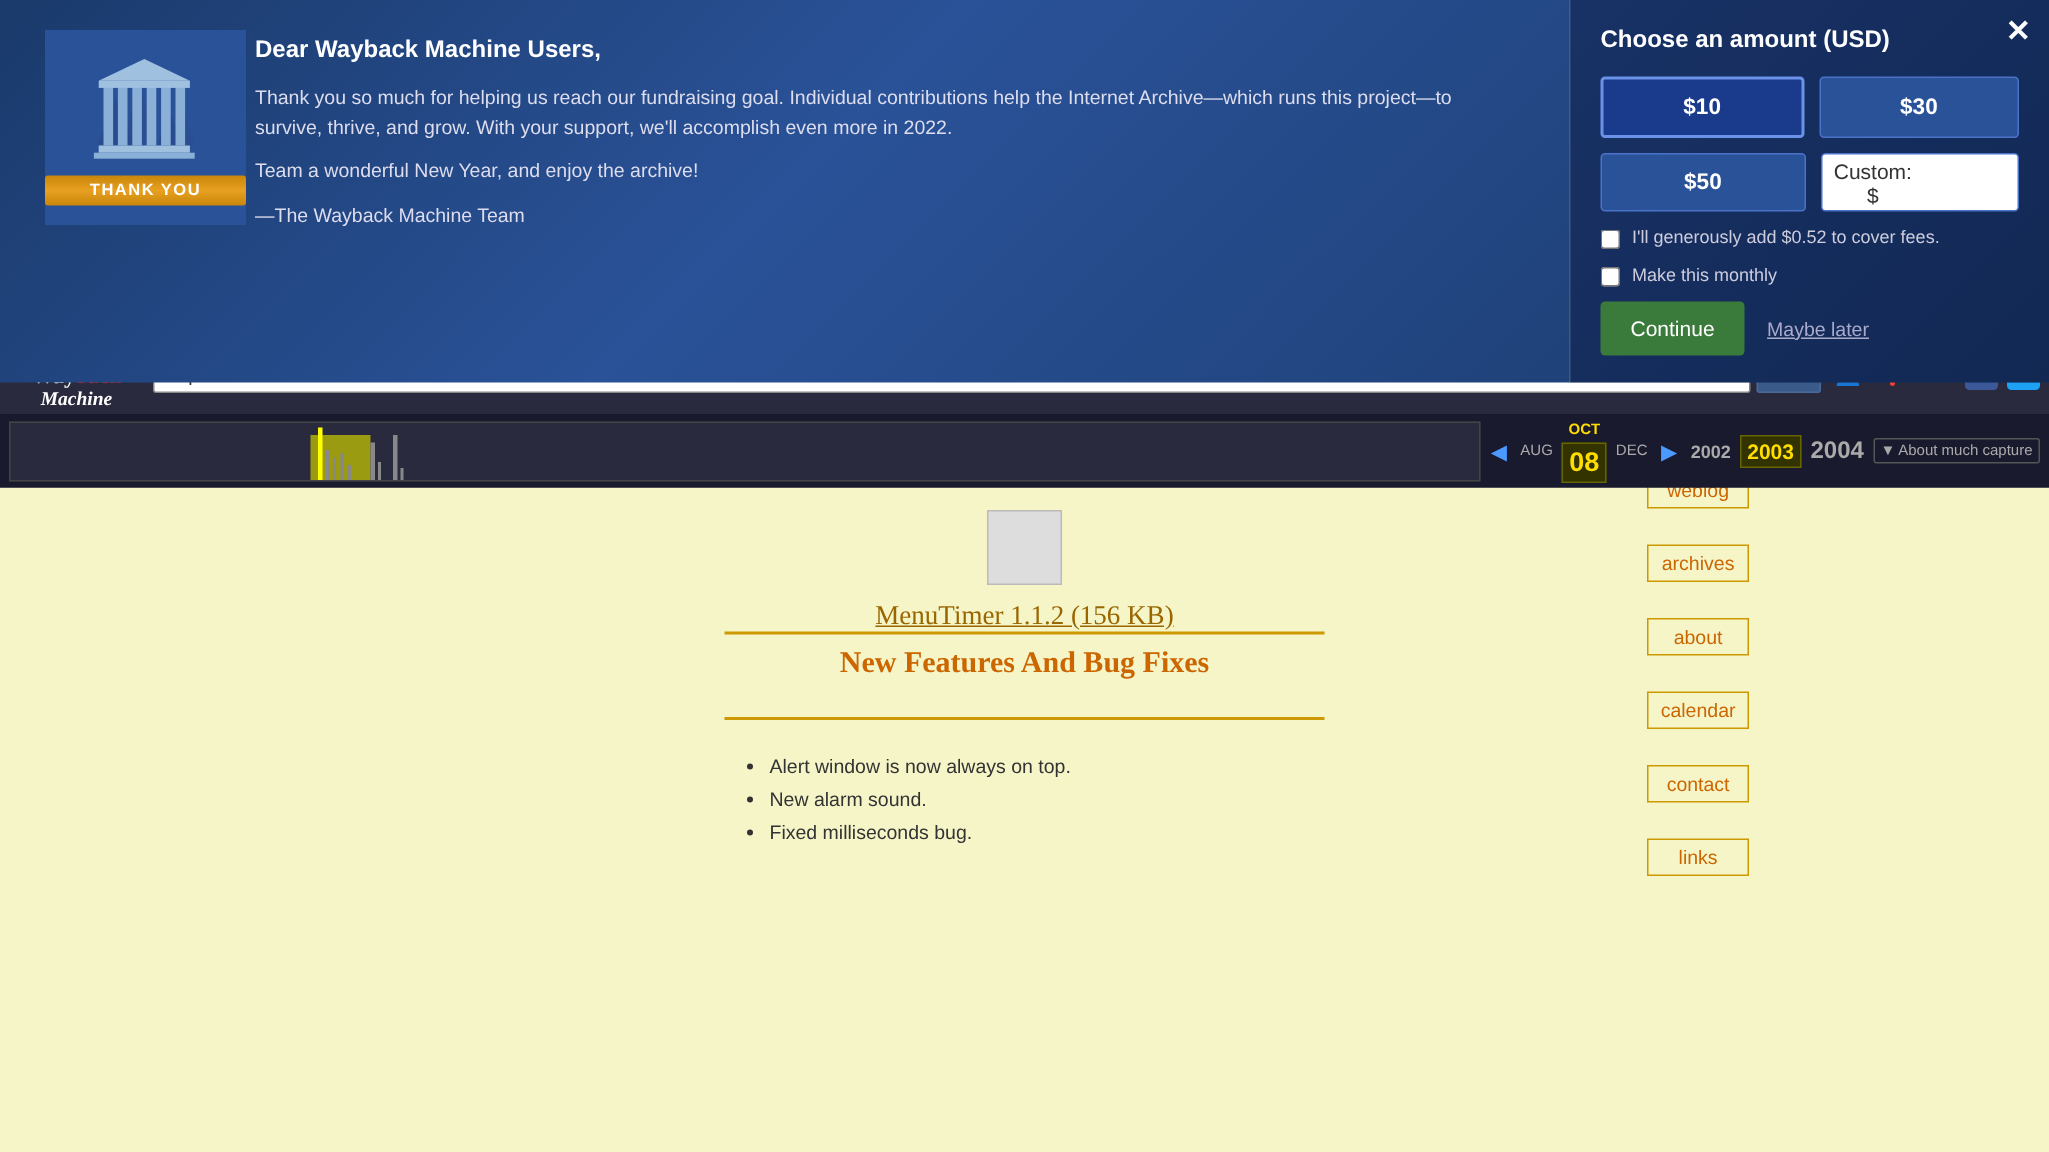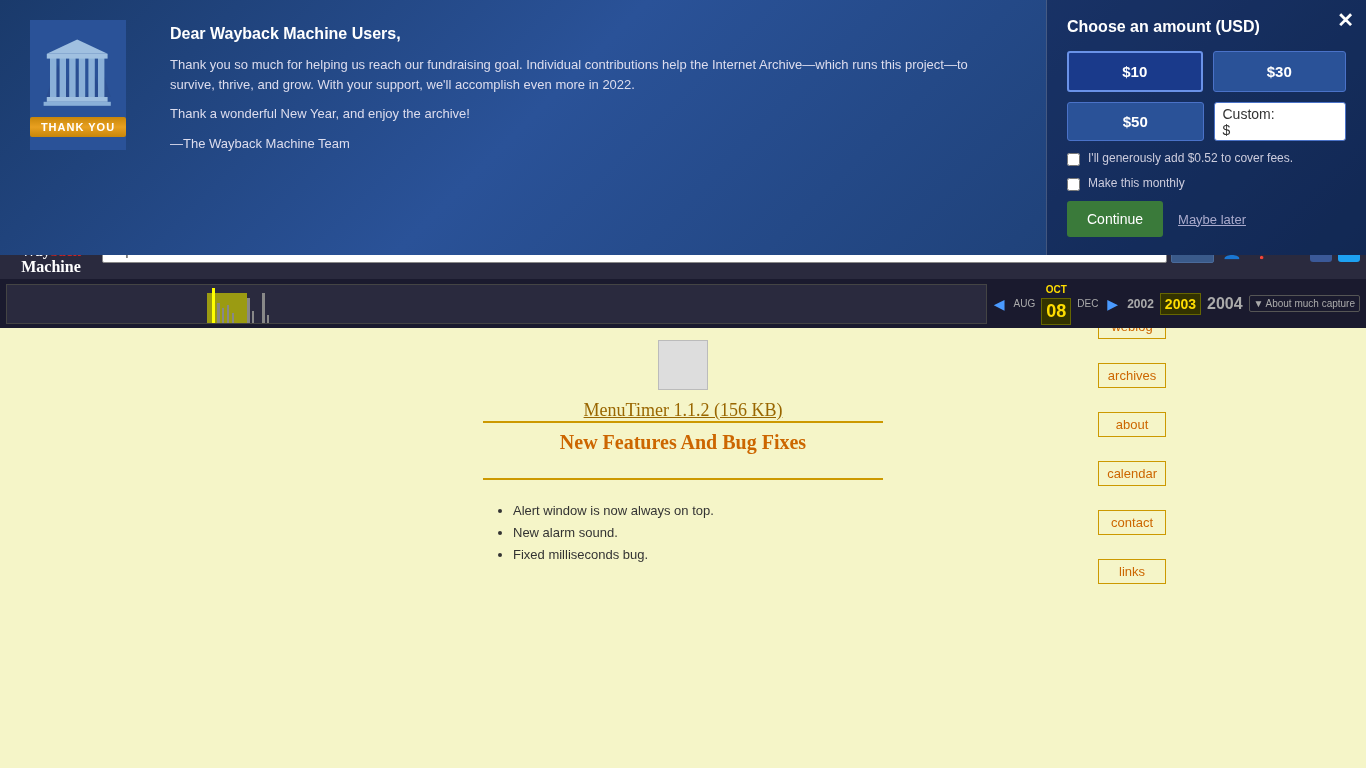--- a/index.html
+++ b/index.html
@@ -20,21 +20,21 @@
       padding: 20px 30px;
       display: flex;
       align-items: flex-start;
       gap: 20px;
     }
     #ia-logo-area {
       flex-shrink: 0;
       width: 120px;
     }
     .ia-logo-img {
-      width: 96px;
+      width: 134px;
       height: 130px;
       background: #2a5298;
       display: flex;
       flex-direction: column;
       align-items: center;
       justify-content: center;
       position: relative;
     }
     .columns-svg {
       width: 90px;
@@ -124,20 +124,21 @@
       display: flex;
       align-items: center;
       background: white;
       border: 1px solid #4a72c8;
       border-radius: 3px;
       padding: 0 8px;
     }
     .custom-input-wrap span {
       color: #333;
       font-size: 14px;
+      text-align: center;
     }
     .custom-input-wrap input {
       border: none;
       outline: none;
       width: 100%;
       font-size: 14px;
       color: #333;
     }
     .checkbox-row {
       display: flex;
@@ -430,21 +431,21 @@
 
           <rect x="6" y="80" width="76" height="6" fill="#a0c0e0"></rect>
           <rect x="2" y="86" width="84" height="5" fill="#8ab0d8"></rect>
         </svg>
         <div class="thank-you-banner">THANK YOU</div>
       </div>
     </div>
     <div id="donation-message">
       <h3>Dear Wayback Machine Users,</h3>
       <p>Thank you so much for helping us reach our fundraising goal. Individual contributions help the Internet Archive—which runs this project—to survive, thrive, and grow. With your support, we'll accomplish even more in 2022.</p>
-      <p>Thank a wonderful New Year, and enjoy the archive!</p>
+      <p>Team a wonderful New Year, and enjoy the archive!</p>
       <p>—The Wayback Machine Team</p>
     </div>
   </div>
   <div id="donation-right" style="position:relative;">
     <div class="close-x">✕</div>
     <h4>Choose an amount (USD)</h4>
     <div class="amount-row">
       <button class="amount-btn selected">$10</button>
       <button class="amount-btn">$30</button>
     </div>
@@ -469,21 +470,21 @@
     </div>
   </div>
 </div>
 
 <div id="wayback-bar">
   <div id="wayback-top">
     <div id="ia-logo-small">
       <span class="ia-text-small">INTERNET ARCHIVE</span>
       <div style="display:flex;flex-direction:column;align-items:center;line-height:1;">
         <span style="color:white;font-size:15px;font-weight:bold;font-family:Georgia,serif;">Way<span style="color:#cc2222;">back</span></span>
-        <span style="color:white;font-size:16px;font-weight:bold;font-family:Georgia,serif;">Machine</span>
+        <span style="color:white;font-size:13px;font-weight:bold;font-family:Georgia,serif;font-style:italic;">Machine</span>
       </div>
     </div>
     <div id="url-bar">
       <input type="text" value="http://cheshland.com/menutimer/" style="">
       <button>Go</button>
     </div>
     <div id="nav-icons">
       <div class="nav-icon">👤</div>
       <div class="nav-icon">❓</div>
       <div class="nav-icon">✕</div>

